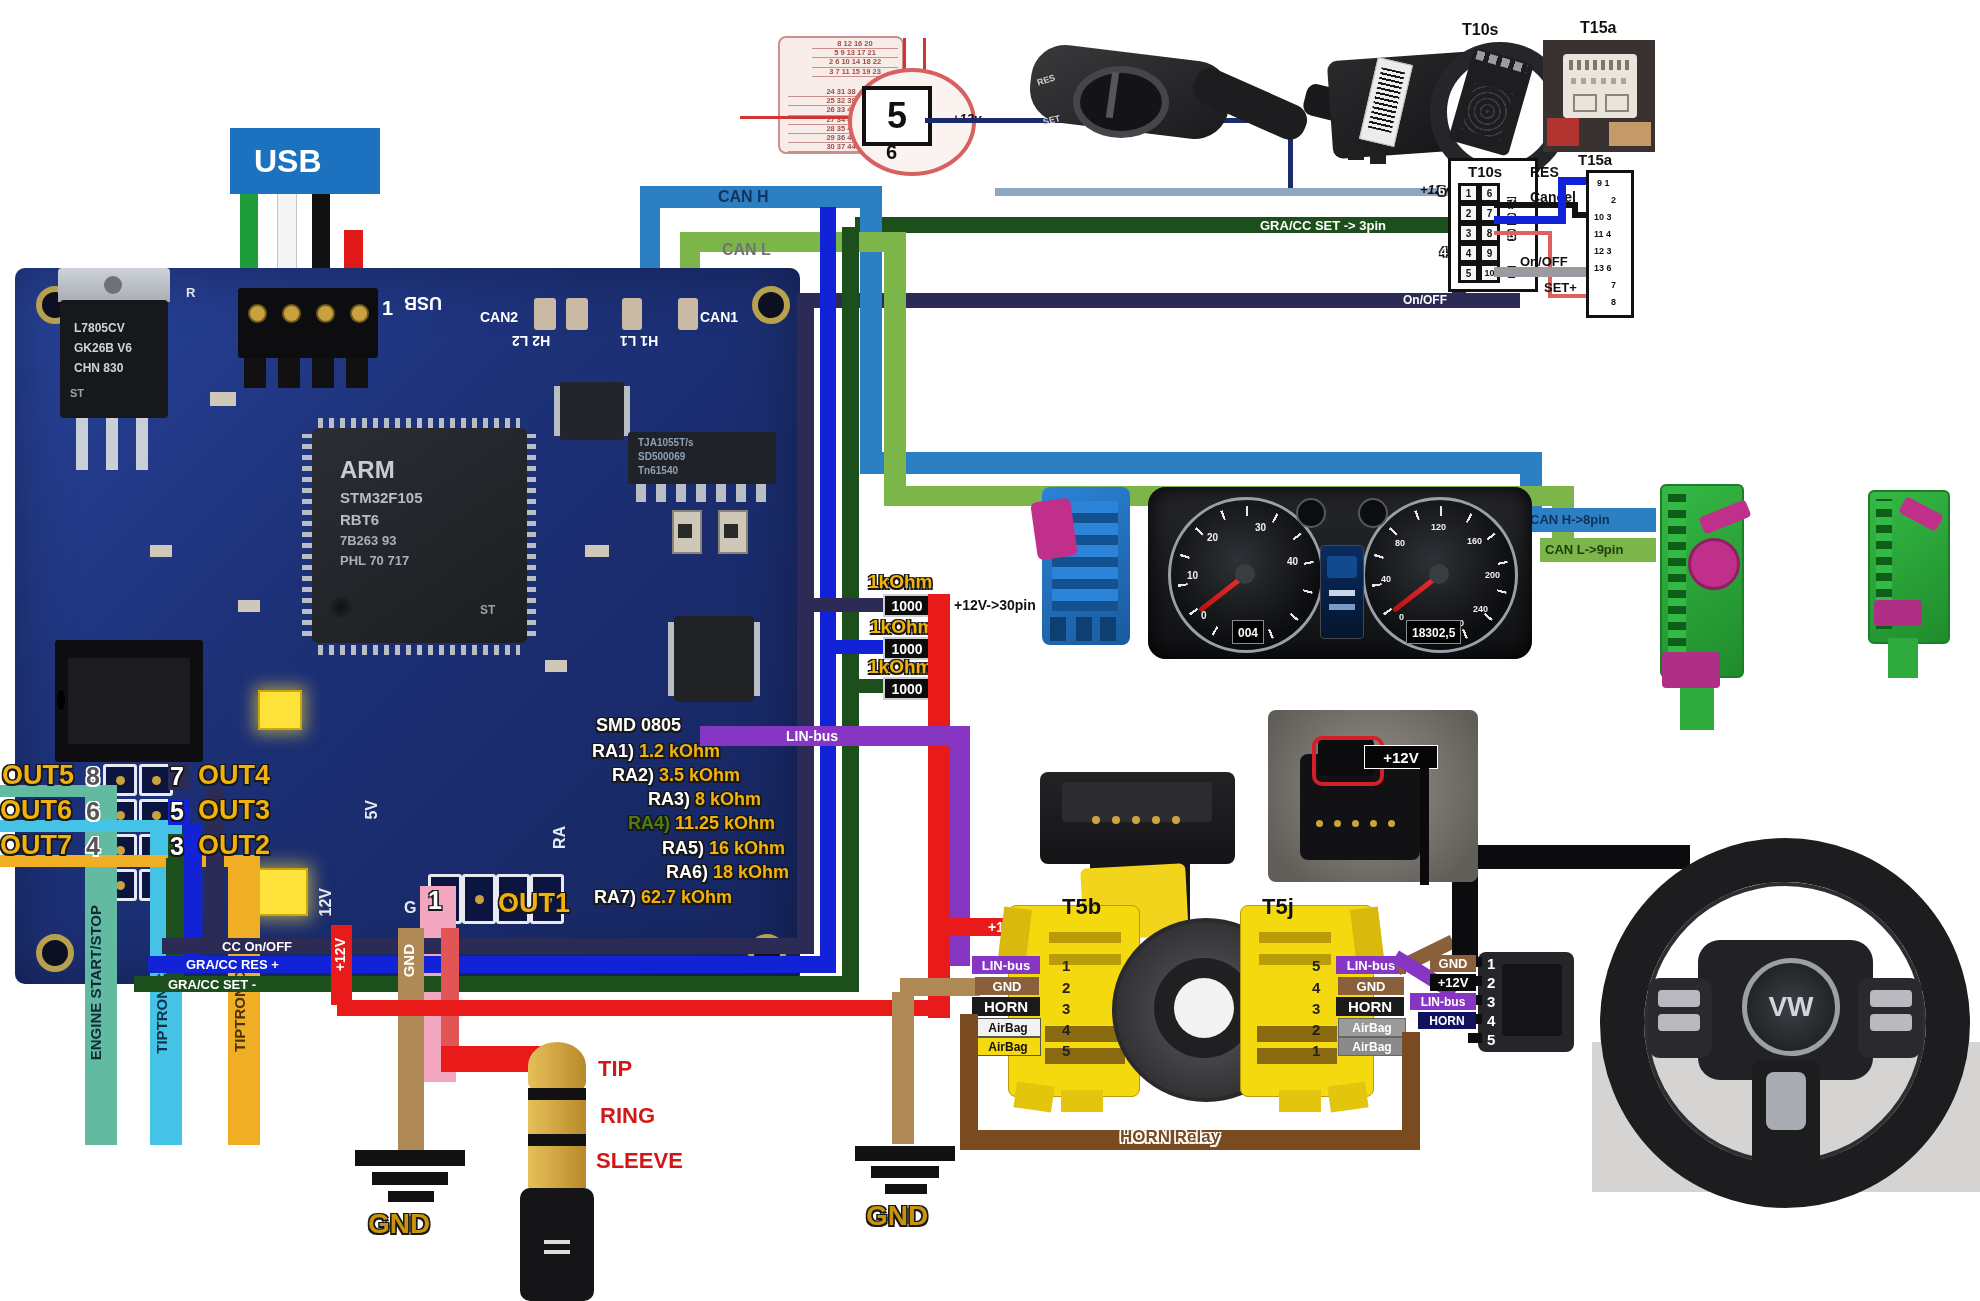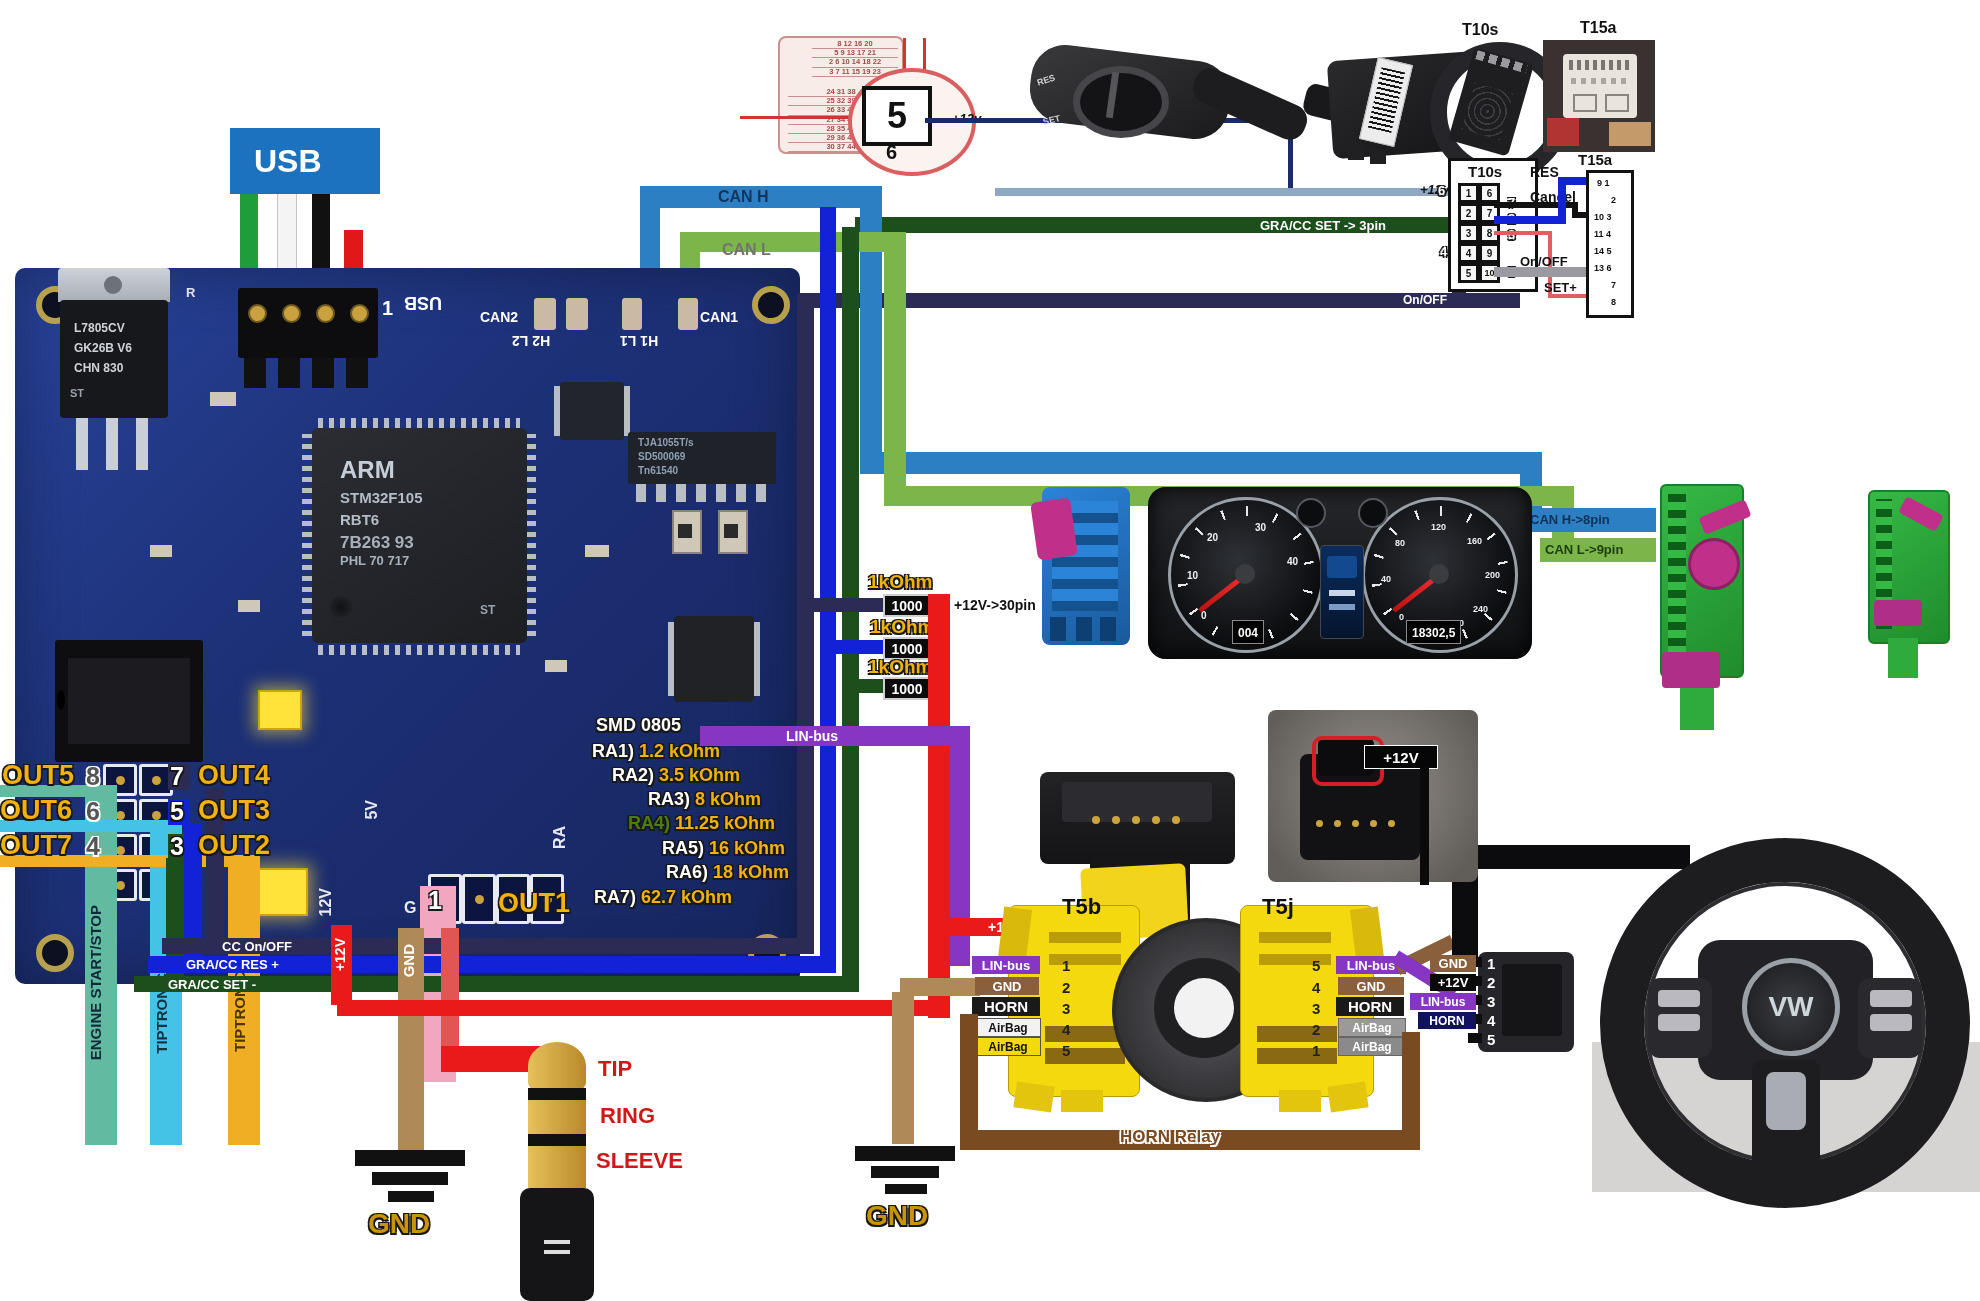--- a/index.html
+++ b/index.html
@@ -169,21 +169,21 @@
   <div class="txt" style="left:1544px;top:281px;font-size:13px;color:#111;">SET+</div>
   <div class="abs" style="left:1494px;top:267px;width:94px;height:10px;background:#9a9aa0;"></div>
   <div class="txt" style="left:1520px;top:255px;font-size:13px;color:#111;">On/OFF</div>
 
   <div class="txt" style="left:1578px;top:152px;font-size:15px;color:#111;">T15a</div>
   <div class="abs" style="left:1586px;top:170px;width:42px;height:142px;border:3px solid #111;background:#fff;">
     <div class="txt" style="left:8px;top:6px;font-size:9px;color:#111;">9 1</div>
     <div class="txt" style="left:22px;top:23px;font-size:9px;color:#111;">2</div>
     <div class="txt" style="left:5px;top:40px;font-size:9px;color:#111;">10 3</div>
     <div class="txt" style="left:5px;top:57px;font-size:9px;color:#111;">11 4</div>
-    <div class="txt" style="left:5px;top:74px;font-size:9px;color:#111;">14 5</div>
+    <div class="txt" style="left:5px;top:74px;font-size:9px;color:#111;">12 3</div>
     <div class="txt" style="left:5px;top:91px;font-size:9px;color:#111;">13 6</div>
     <div class="txt" style="left:22px;top:108px;font-size:9px;color:#111;">7</div>
     <div class="txt" style="left:22px;top:125px;font-size:9px;color:#111;">8</div>
   </div>
 
   <div class="abs" style="left:640px;top:186px;width:242px;height:22px;background:#2d7fc4;"></div>
   <div class="abs" style="left:640px;top:186px;width:20px;height:120px;background:#2d7fc4;"></div>
   <div class="abs" style="left:860px;top:186px;width:22px;height:270px;background:#2d7fc4;"></div>
   <div class="abs" style="left:860px;top:452px;width:682px;height:22px;background:#2d7fc4;"></div>
   <div class="abs" style="left:1520px;top:452px;width:22px;height:80px;background:#2d7fc4;"></div>
@@ -267,21 +267,21 @@
     </div>
 
   <div class="abs" style="left:318px;top:418px;width:202px;height:10px;background:repeating-linear-gradient(90deg,#b9bdc4 0 5px,transparent 5px 11px);"></div>
   <div class="abs" style="left:318px;top:645px;width:202px;height:10px;background:repeating-linear-gradient(90deg,#b9bdc4 0 5px,transparent 5px 11px);"></div>
   <div class="abs" style="left:302px;top:434px;width:10px;height:202px;background:repeating-linear-gradient(0deg,#b9bdc4 0 5px,transparent 5px 11px);"></div>
   <div class="abs" style="left:526px;top:434px;width:10px;height:202px;background:repeating-linear-gradient(0deg,#b9bdc4 0 5px,transparent 5px 11px);"></div>
   <div class="abs" style="left:312px;top:428px;width:215px;height:215px;background:linear-gradient(145deg,#2b2d33,#1c1e22);border-radius:6px;">
     <div class="txt" style="left:28px;top:30px;font-size:24px;color:#c6cdd6;">ARM</div>
     <div class="txt" style="left:28px;top:62px;font-size:15px;color:#b4bcc6;">STM32F105</div>
     <div class="txt" style="left:28px;top:84px;font-size:15px;color:#b4bcc6;">RBT6</div>
-    <div class="txt" style="left:28px;top:106px;font-size:17px;color:#a8b0ba;">7B263 93</div>
+    <div class="txt" style="left:28px;top:106px;font-size:13px;color:#a8b0ba;">7B263 93</div>
     <div class="txt" style="left:28px;top:126px;font-size:13px;color:#a8b0ba;">PHL 70 717</div>
     <div class="abs" style="left:18px;top:168px;width:22px;height:22px;border-radius:50%;background:radial-gradient(#101114,#26282e);"></div>
     <div class="txt" style="left:168px;top:176px;font-size:12px;color:#9aa2ac;">ST</div>
   </div>
 
   <div class="abs" style="left:674px;top:616px;width:80px;height:86px;background:#202226;border-radius:4px;box-shadow:-12px 0 0 -6px #b9bdc4,12px 0 0 -6px #b9bdc4;"></div>
 
 
   <div class="abs" style="left:55px;top:640px;width:148px;height:122px;background:#0e0e10;border-radius:3px;">
     <div class="abs" style="left:13px;top:18px;width:122px;height:86px;background:#1c1c20;"></div>

